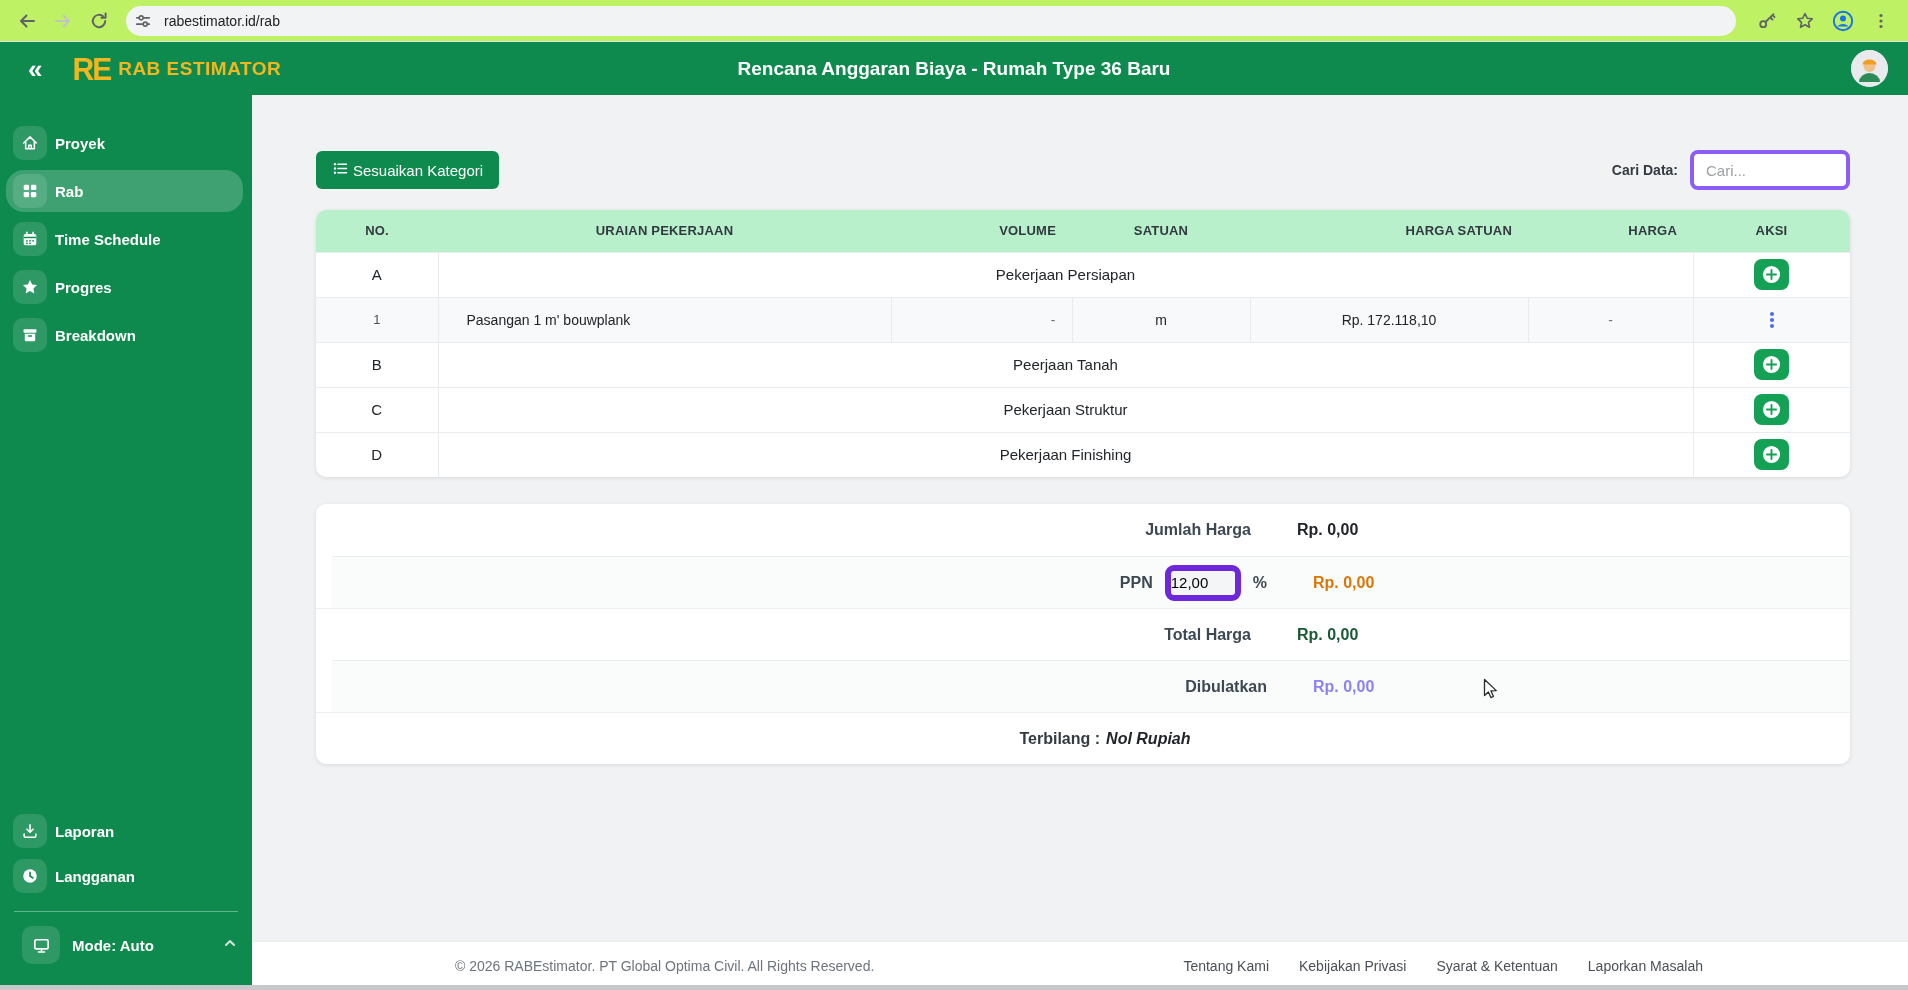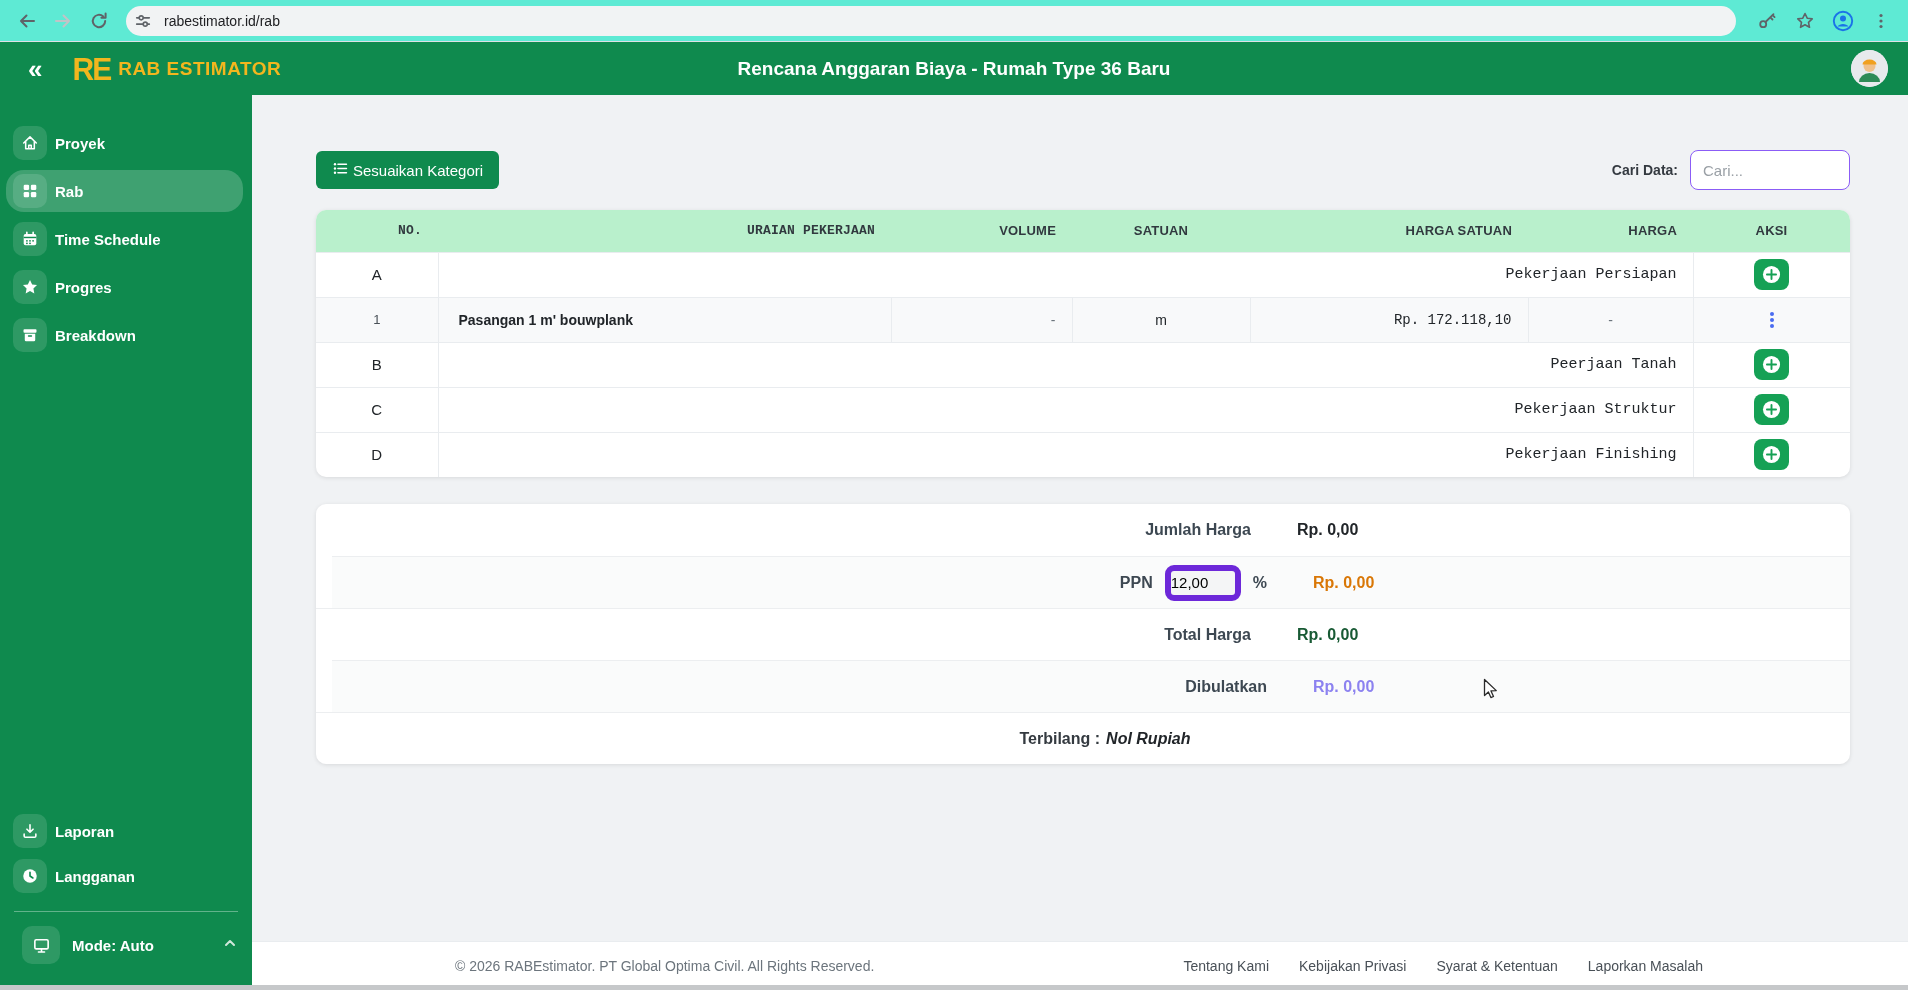--- a/index.html
+++ b/index.html
@@ -1,21 +1,21 @@
 <!DOCTYPE html>
 <html><head>
 <meta charset="utf-8">
 <style>
   * { box-sizing: border-box; margin: 0; padding: 0; }
   html,body { width:1908px; height:990px; }
   body { font-family: "Liberation Sans", sans-serif; background:#fff; }
   .screen { position:relative; width:1908px; height:990px; overflow:hidden; background:#fff; }
 
   
-  .browser-bar { height:42px; background:#5eead4; border-bottom:1px solid #dfe1e5;
+  .browser-bar { height:42px; background:#bef264; border-bottom:1px solid #dfe1e5;
     display:flex; align-items:center; padding:0 10px; gap:2px; }
   .nav-btn { width:34px; height:34px; border:none; background:transparent; border-radius:50%;
     display:flex; align-items:center; justify-content:center; cursor:pointer; flex:0 0 auto; }
   .url-pill { flex:1; height:30px; background:#f1f3f4; border-radius:15px; margin:0 8px;
     display:flex; align-items:center; padding:0 6px 0 4px; gap:8px; }
   .pill-icon-btn { width:26px; height:26px; border:none; background:transparent; border-radius:50%;
     display:flex; align-items:center; justify-content:center; cursor:pointer; }
   .url-text { font-size:14px; color:#202124; }
   .chrome-right { display:flex; align-items:center; gap:4px; margin-left:4px; }
 
@@ -53,41 +53,41 @@
   .main { flex:1; background:#f0f2f4; display:flex; flex-direction:column; }
   .content { padding:55px 58px 0 64px; }
 
   
   .toolbar { display:flex; justify-content:space-between; align-items:center; margin-bottom:20px; }
   .adjust-btn { display:flex; align-items:center; gap:4px; background:#0f8a4e; color:#fff;
     border:none; border-radius:6px; height:38px; padding:0 16px; font-size:15px; cursor:pointer;
     font-family:"Liberation Sans", sans-serif; }
   .search-group { display:flex; align-items:center; gap:12px; }
   .search-label { font-size:14px; font-weight:bold; color:#343a40; }
-  .search-input { width:160px; height:40px; border:1px solid #8b5cf6; border-radius:8px;
+  .search-input { width:160px; height:40px; border:4px solid #8b5cf6; border-radius:8px;
     padding:0 12px; font-size:15px; color:#495057; background:#fff;
     font-family:"Liberation Sans", sans-serif; }
   .search-input::placeholder { color:#9aa0a6; }
 
   
   .table-card { background:#fff; border-radius:10px; box-shadow:0 1px 4px rgba(0,0,0,0.10);
     overflow:hidden; }
   table { width:100%; border-collapse:collapse; table-layout:fixed; }
   thead th { background:#b9f0cc; height:42px; font-size:13px; font-weight:bold; color:#31393f;
     padding:0 16px; letter-spacing:0.2px; }
-  .al { text-align:right;font-family:Liberation Mono, monospace; } .ar { text-align:right; } .ac { text-align:center; }
+  .al { text-align:center; } .ar { text-align:right; } .ac { text-align:center; }
   tbody tr { border-top:1px solid #e9ecef; height:45px; }
   tbody td { font-size:15px; color:#212529; padding:0 16px; }
   tr.cat td.c-no { text-align:center; border-right:1px solid #e9ecef; }
   tr.cat td.c-aksi { border-left:1px solid #e9ecef; text-align:center; }
   tr.item { background:#f8f9fa; }
   tr.item td { border-left:1px solid #e9ecef; font-size:14px; }
   tr.item td:first-child { border-left:none; }
   td.sm { font-size:13px !important; color:#495057; text-align:center; }
-  td.indent { padding-left:20px;font-weight:bold; }
+  td.indent { padding-left:28px; }
   td.c-vol { text-align:right; color:#6c757d; }
   td.c-sat { text-align:center; }
   td.c-harga { text-align:center; color:#6c757d; }
   td.c-aksi { text-align:center; }
   .add-btn { width:35px; height:31px; background:#15a155; border:none; border-radius:8px;
     display:inline-flex; align-items:center; justify-content:center; cursor:pointer; vertical-align:middle; }
   .kebab-btn { background:transparent; border:none; cursor:pointer; display:inline-flex;
     flex-direction:column; gap:2px; align-items:center; padding:4px 8px; vertical-align:middle; }
   .kebab-btn i { width:4px; height:4px; border-radius:50%; background:#4a6cf0; display:block; }
 

